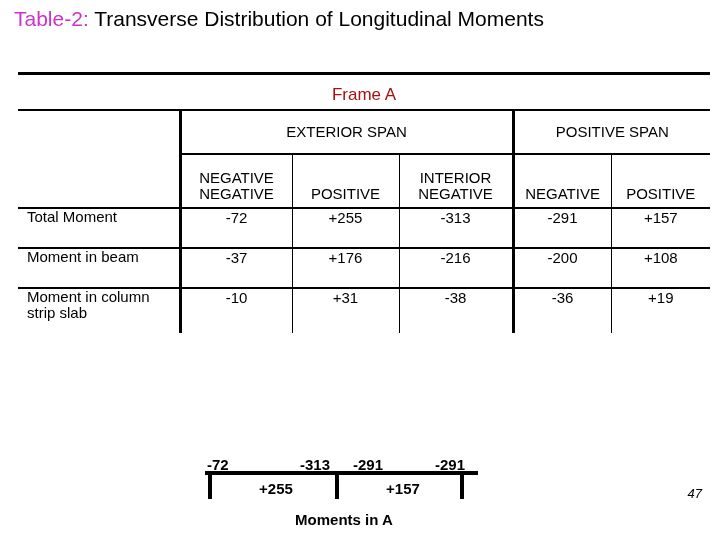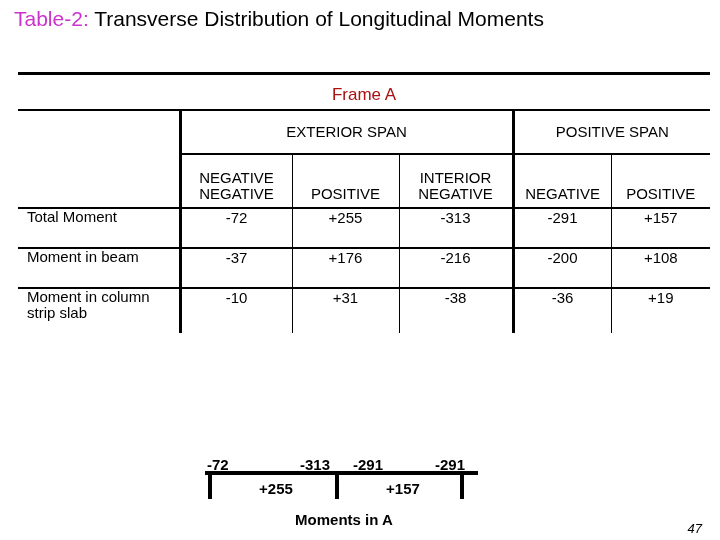--- a/index.html
+++ b/index.html
@@ -126,21 +126,21 @@
     font-weight: bold;
   }
   .dg-neg { font-size: 15px; }
   .dg-pos { font-size: 15px; }
   .dg-caption { font-size: 15px; }
 
   
   #page-number {
     position: absolute;
     right: 18px;
-    top: 521px;
+    top: 486px;
     font-size: 13px;
     font-style: italic;
     color: #000000;
   }
 </style>
 </head>
 <body>
 
 <div id="slide-title">
   <span class="label-accent">Table-2:</span><span class="label-rest"> Transverse Distribution of Longitudinal Moments</span>

